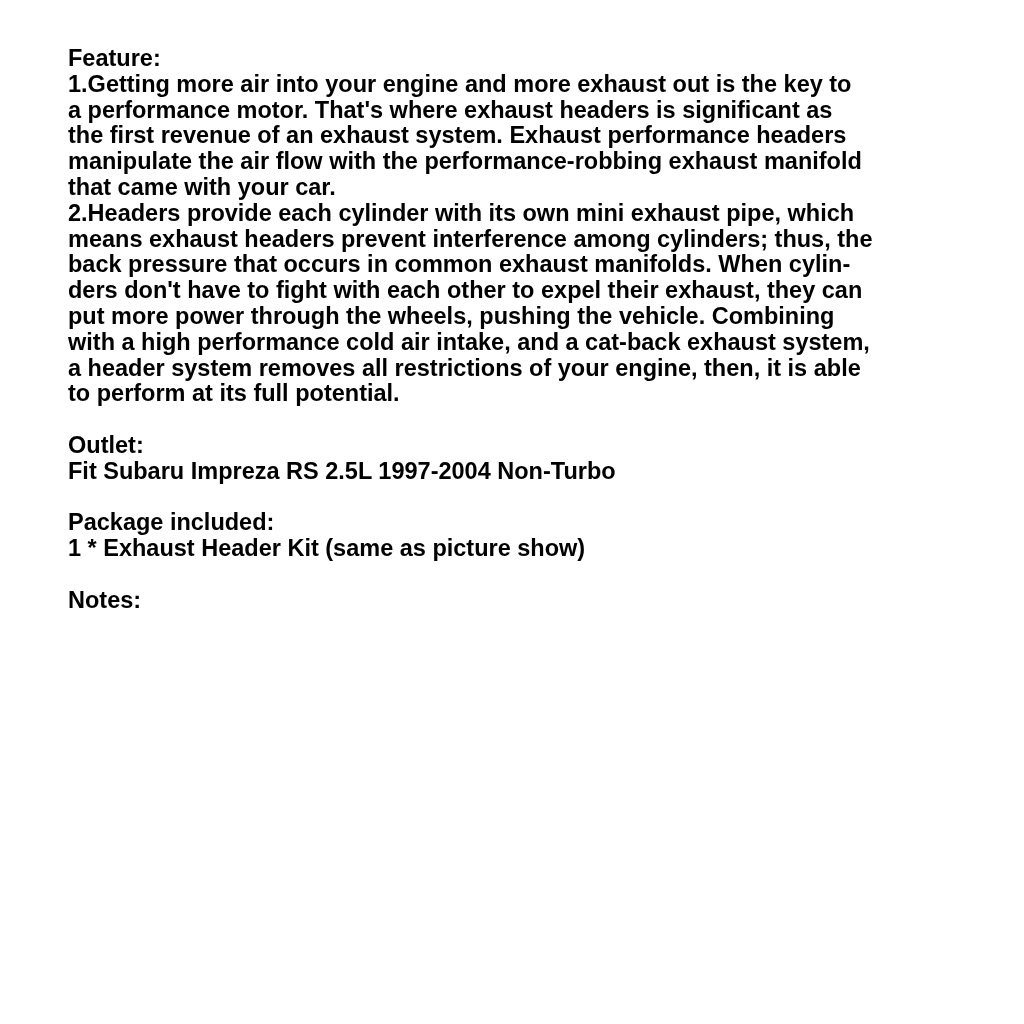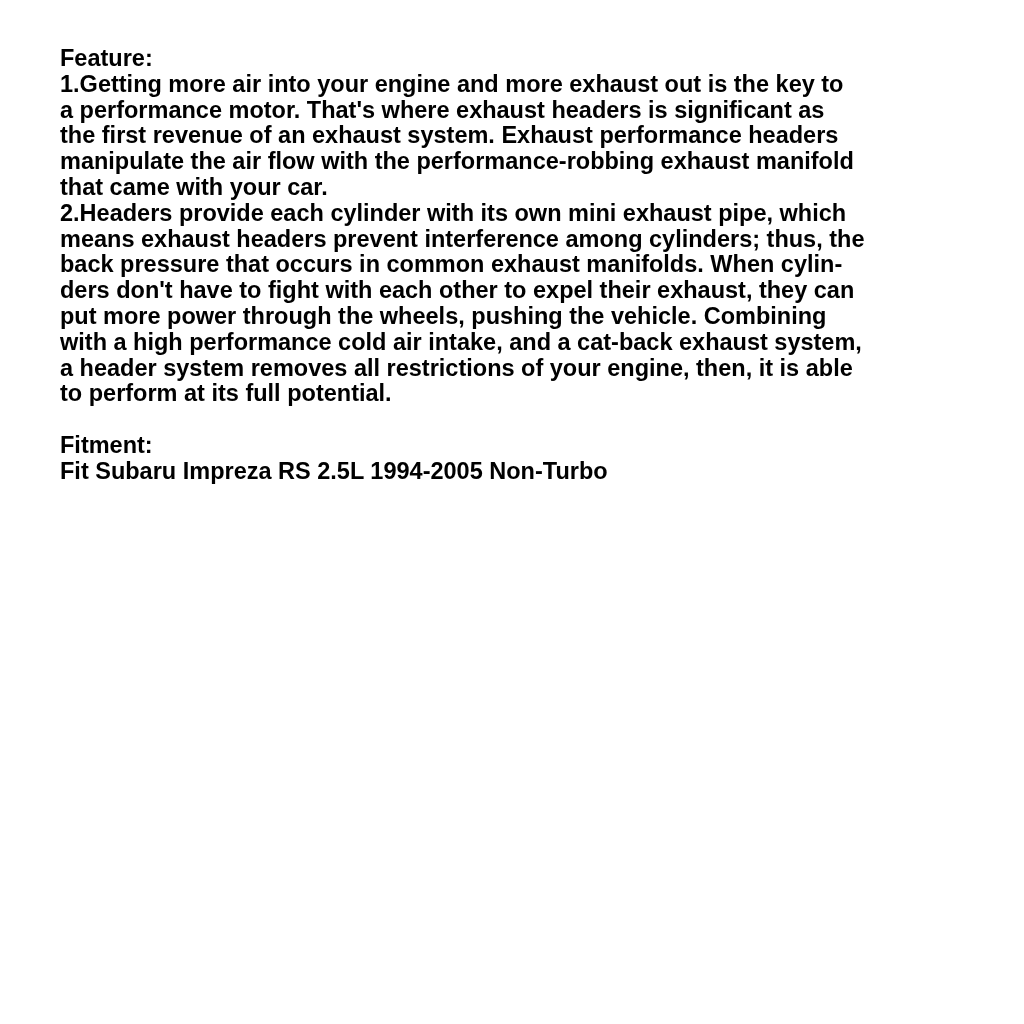--- a/index.html
+++ b/index.html
@@ -8,21 +8,21 @@
   }
   body {
     width: 1024px;
     height: 1024px;
     background: #ffffff;
     overflow: hidden;
   }
   .page {
     position: absolute;
     top: 46px;
-    left: 60px;
+    left: 68px;
     width: 930px;
     color: #000000;
     font-family: "Liberation Sans", sans-serif;
     font-size: 23.5px;
     line-height: 25.8px;
     font-weight: 600;
   }
   .section {
     margin: 0 0 25.8px 0;
   }
@@ -51,21 +51,26 @@
 back pressure that occurs in common exhaust manifolds. When cylin-
 ders don't have to fight with each other to expel their exhaust, they can
 put more power through the wheels, pushing the vehicle. Combining
 with a high performance cold air intake, and a cat-back exhaust system,
 a header system removes all restrictions of your engine, then, it is able
 to perform at its full potential.</div>
   </div>
 
 
   <div class="section">
-    <div class="heading">Fitment:</div>
-    <div class="body-text">Fit Subaru Impreza RS 2.5L 1994-2005 Non-Turbo</div>
+    <div class="heading">Outlet:</div>
+    <div class="body-text">Fit Subaru Impreza RS 2.5L 1997-2004 Non-Turbo</div>
   </div>
 
+  <div class="section">
+    <div class="heading">Package included:</div>
+    <div class="body-text">1 * Exhaust Header Kit (same as picture show)</div>
+  </div>
 
   <div class="section">
+    <div class="heading">Notes:</div>
   </div>
 
 </div>
 
 </body></html>

